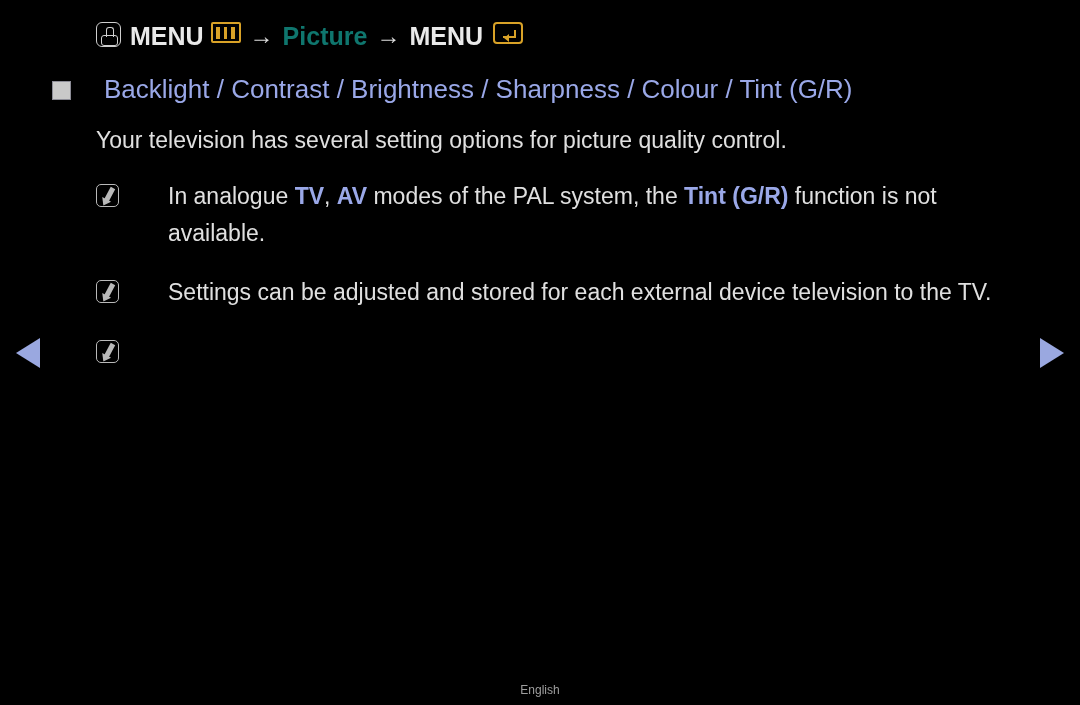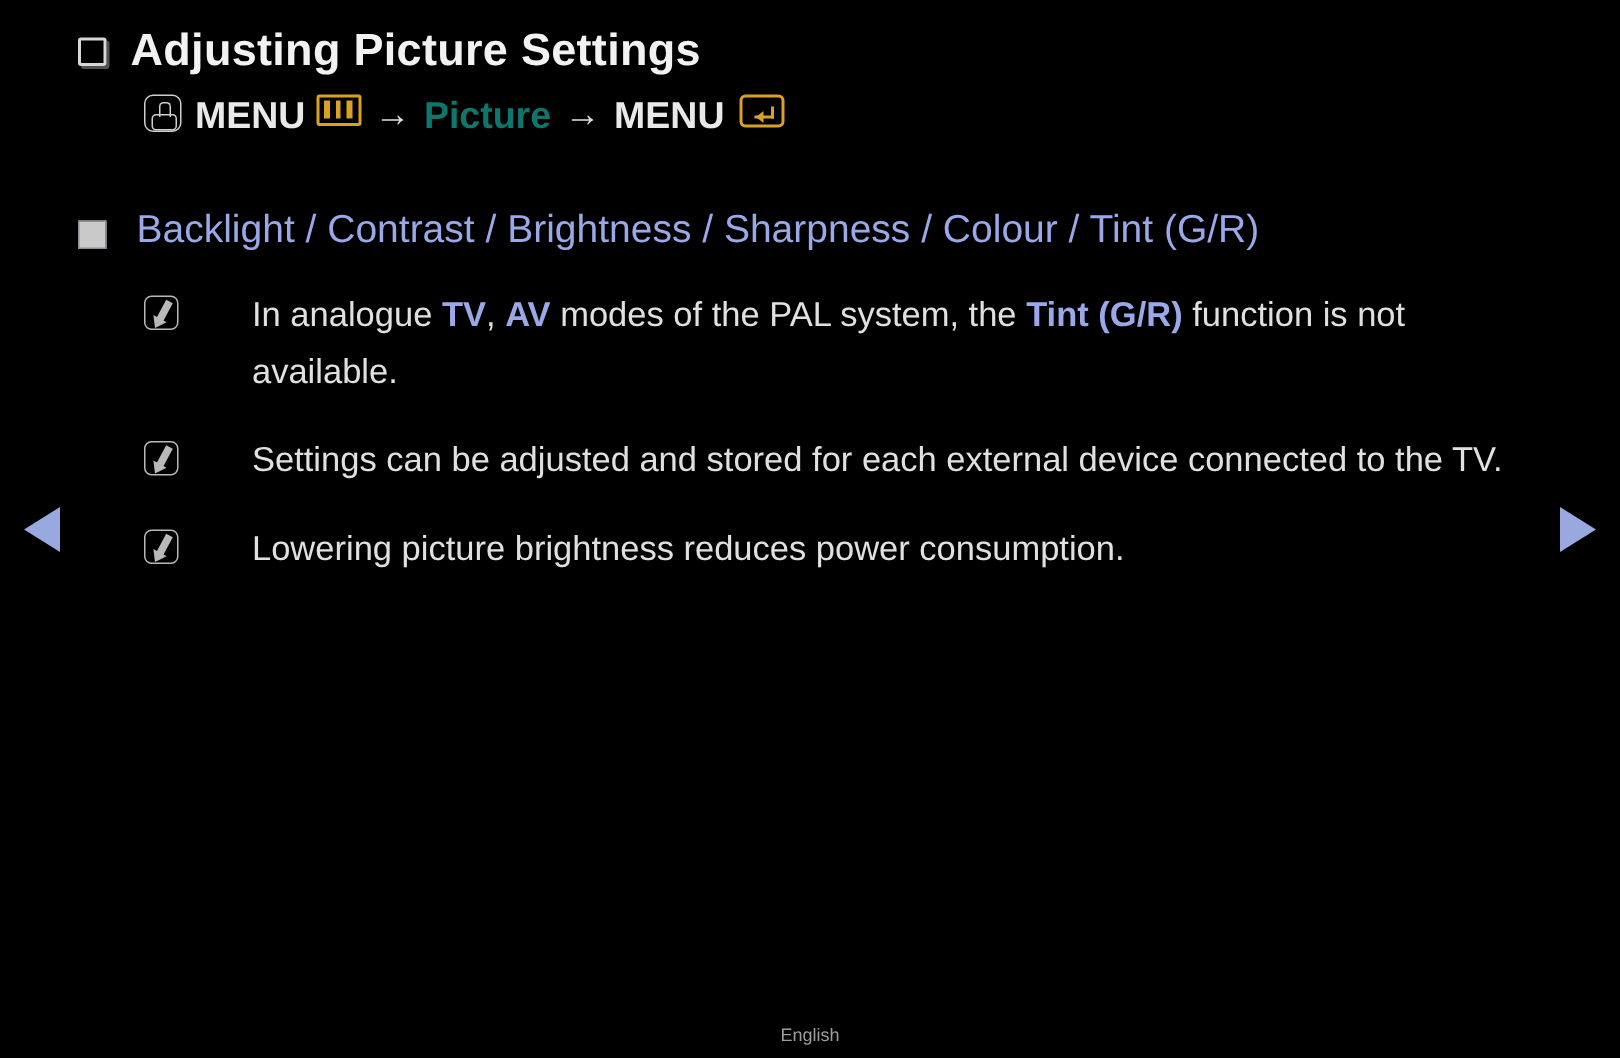--- a/index.html
+++ b/index.html
@@ -140,23 +140,23 @@
     right:12px; top:9.5px;
     width:0; height:0;
     border-top:4px solid transparent;
     border-bottom:4px solid transparent;
     border-right:5px solid #d9a227;
   }
 
   
   .section-row {
     display:flex;
-    align-items:center;
-    gap:20px;
-    margin-top:44px;
+    align-items:flex-start;
+    gap:33px;
+    margin-top:22px;
   }
   .sq-filled {
     width:19px; height:19px;
     background:#c9c9c9;
     border:1px solid #8c8c96;
     flex:0 0 auto;
     margin-top:8px;
   }
   .section-title {
     font-size:26px;
@@ -226,24 +226,20 @@
   }
 </style>
 </head>
 <body>
 
 <div class="nav-arrow left"></div>
 <div class="nav-arrow right"></div>
 
 <div class="page">
 
-  <div class="title-row">
-    <div class="sq-outline"></div>
-    <div class="title-text">Adjusting Picture Settings</div>
-  </div>
 
   <div class="path-row">
     <div class="icon-hand"></div>
     <span>MENU</span>
     <div class="icon-menu-bars">
         <i></i>
         <i></i>
         <i></i>
       </div>
     <span class="arrow-glyph">→</span>
@@ -251,32 +247,32 @@
     <span class="arrow-glyph">→</span>
     <span>MENU</span>
     <div class="icon-enter"></div>
   </div>
 
   <div class="section-row">
     <div class="sq-filled"></div>
     <div class="section-title">Backlight / Contrast / Brightness / Sharpness / Colour / Tint (G/R)</div>
   </div>
 
+  <div class="para">Your television has several setting options for picture quality control.</div>
 
   <div class="note">
     <div class="icon-note"></div>
     <div class="note-text">In analogue <b>TV</b>, <b>AV</b> modes of the PAL system, the <b>Tint (G/R)</b> function is not available.</div>
   </div>
 
 
   <div class="note">
     <div class="icon-note"></div>
-    <div class="note-text">Settings can be adjusted and stored for each external device connected to the TV.</div>
+    <div class="note-text">Settings can be adjusted and stored for each external device television to the TV.</div>
   </div>
 
   <div class="note">
     <div class="icon-note"></div>
-    <div class="note-text">Lowering picture brightness reduces power consumption.</div>
   </div>
 
 </div>
 
 <div class="footer">English</div>
 
 </body></html>

